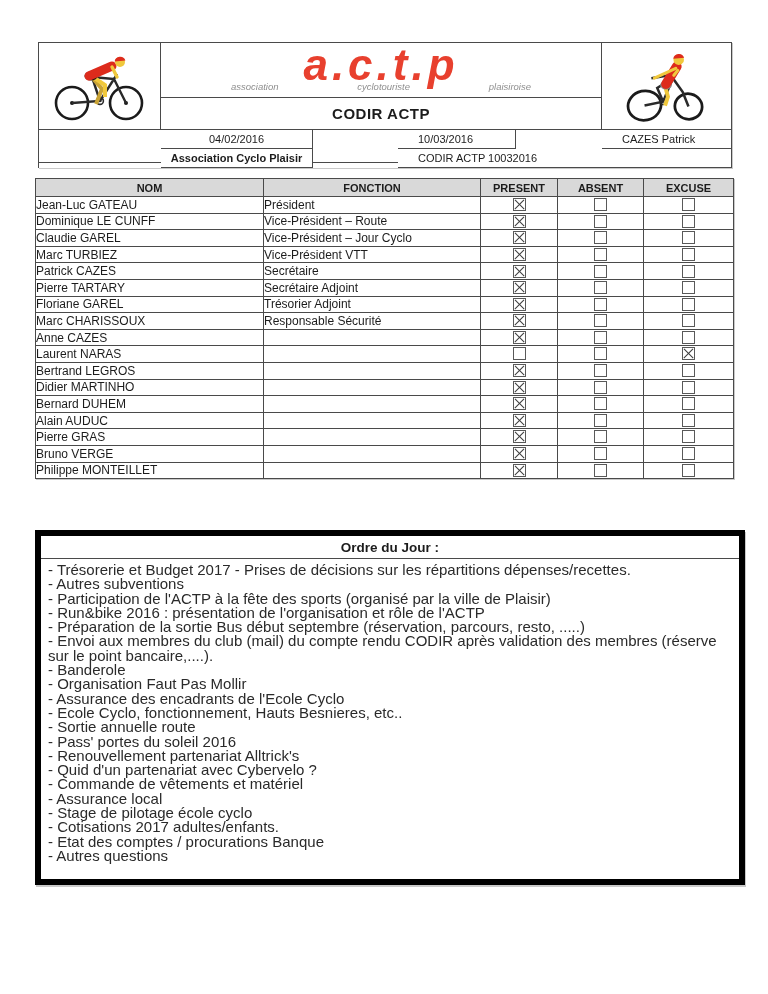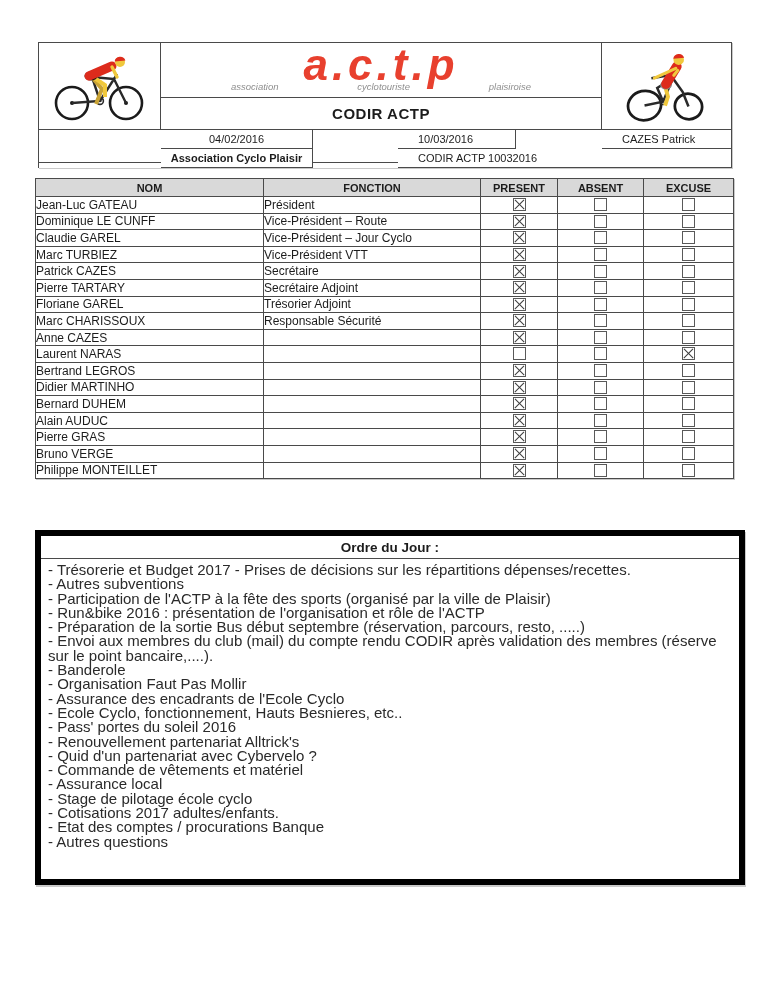--- a/index.html
+++ b/index.html
@@ -283,20 +283,21 @@
         <div class="agenda-item">- Trésorerie et Budget 2017 - Prises de décisions sur les répartitions dépenses/recettes.</div>
         <div class="agenda-item">- Autres subventions</div>
         <div class="agenda-item">- Participation de l'ACTP à la fête des sports (organisé par la ville de Plaisir)</div>
         <div class="agenda-item">- Run&amp;bike 2016 : présentation de l'organisation et rôle de l'ACTP</div>
         <div class="agenda-item">- Préparation de la sortie Bus début septembre (réservation, parcours, resto, .....)</div>
         <div class="agenda-item">- Envoi aux membres du club (mail) du compte rendu CODIR après validation des membres (réserve sur le point bancaire,....).</div>
         <div class="agenda-item">- Banderole</div>
         <div class="agenda-item">- Organisation Faut Pas Mollir</div>
         <div class="agenda-item">- Assurance des encadrants de l'Ecole Cyclo</div>
         <div class="agenda-item">- Ecole Cyclo, fonctionnement, Hauts Besnieres, etc..</div>
+        <div class="agenda-item">- Sortie annuelle route</div>
         <div class="agenda-item">- Pass' portes du soleil 2016</div>
         <div class="agenda-item">- Renouvellement partenariat Alltrick's</div>
         <div class="agenda-item">- Quid d'un partenariat avec Cybervelo ?</div>
         <div class="agenda-item">- Commande de vêtements et matériel</div>
         <div class="agenda-item">- Assurance local</div>
         <div class="agenda-item">- Stage de pilotage école cyclo</div>
         <div class="agenda-item">- Cotisations 2017 adultes/enfants.</div>
         <div class="agenda-item">- Etat des comptes / procurations Banque</div>
         <div class="agenda-item">- Autres questions</div>
       </div>

